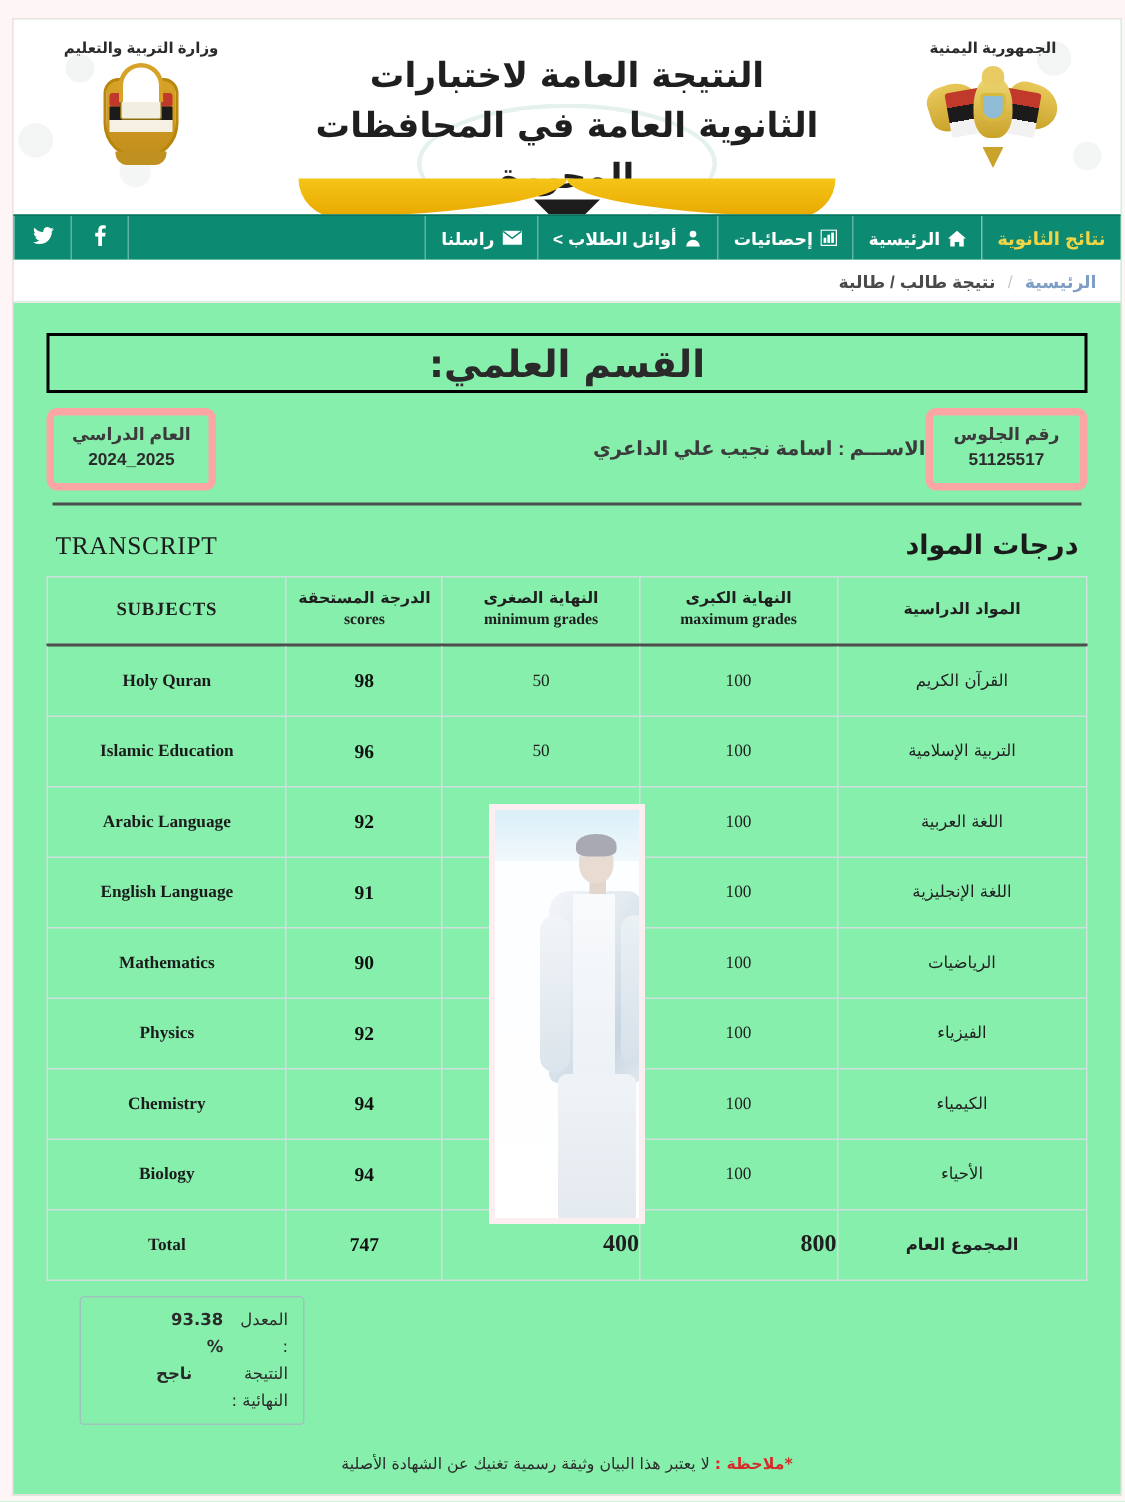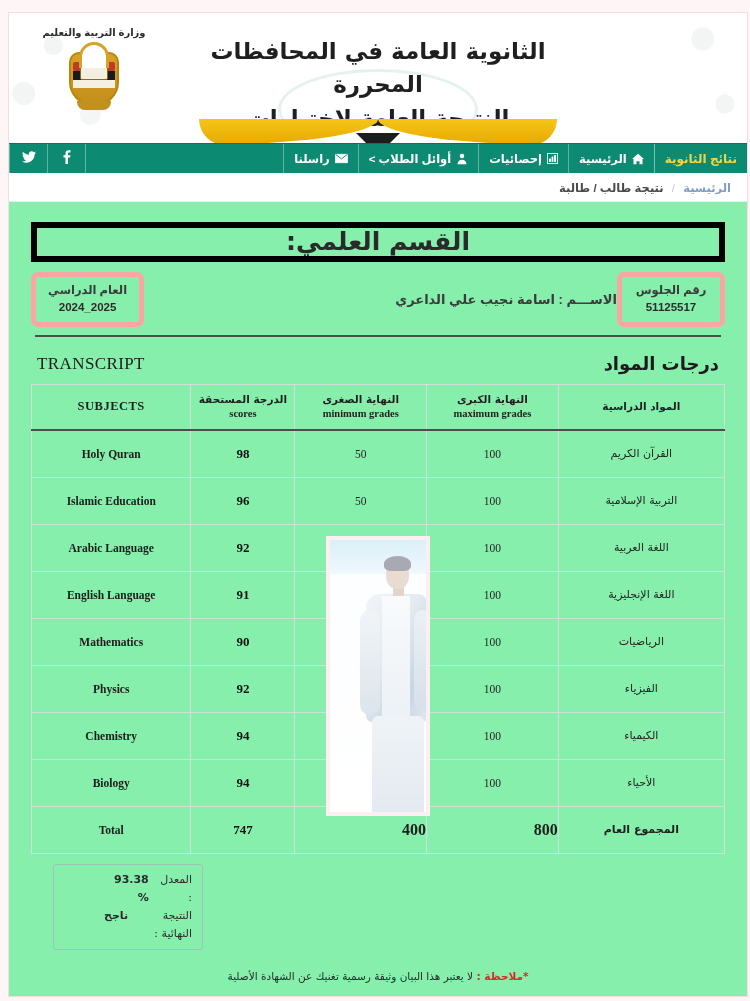--- a/index.html
+++ b/index.html
@@ -233,23 +233,23 @@
   .crumb-home { color: #7f9ec4; font-weight: bold; }
   .crumb-sep { color: #c9c9c9; margin: 0 5px; }
   .crumb-current { color: #4a4a4a; font-weight: bold; margin-left: 43px; }
 
   .hr-thin { height: 1px; background: #ececec; margin: 0; }
 
   
   .content { padding: 14px 22px 0 22px; }
 
   .section-title-box {
-    border: 6px solid #000000;
+    border: 2px solid #000000;
     height: 40px;
-    display: flex; align-items: flex-end; justify-content: center;
+    display: flex; align-items: center; justify-content: center;
     margin: 6px 0 10px 0;
   }
   .section-title-box .txt {
     font-family: "DejaVu Sans", sans-serif;
     font-size: 25px;
     font-weight: bold;
     color: #2a2a2a;
     letter-spacing: 0.5px;
   }
 
@@ -474,24 +474,37 @@
         <div class="band-red"></div>
         <div class="band-black"></div>
         <div class="band-white"></div>
         <div class="book"></div>
         <div class="arch"></div>
         <div class="foot"></div>
       </div>
     </div>
 
     <div class="banner-title">
+      <div class="t-line">النتيجة العامة لاختبارات</div>
       <div class="t-line">الثانوية العامة في المحافظات المحررة</div>
-      <div class="t-line">النتيجة العامة لاختبارات</div>
-    </div>
-
+    </div>
+
+    <div class="logo-wrap logo-right">
+      <div class="logo-caption">الجمهورية اليمنية</div>
+      <div class="emblem-eagle">
+        <div class="wing l"></div>
+        <div class="wing r"></div>
+        <div class="flag l"></div>
+        <div class="flag r"></div>
+        <div class="body"></div>
+        <div class="shieldc"></div>
+        <div class="head"></div>
+        <div class="tail"></div>
+      </div>
+    </div>
 
     <div class="gold-swoosh">
       <div class="half l"></div>
       <div class="half r"></div>
       <div class="vtip"></div>
     </div>
   </div>
 
   <div class="navbar">
     <div class="nav-item brand">نتائج الثانوية</div>

